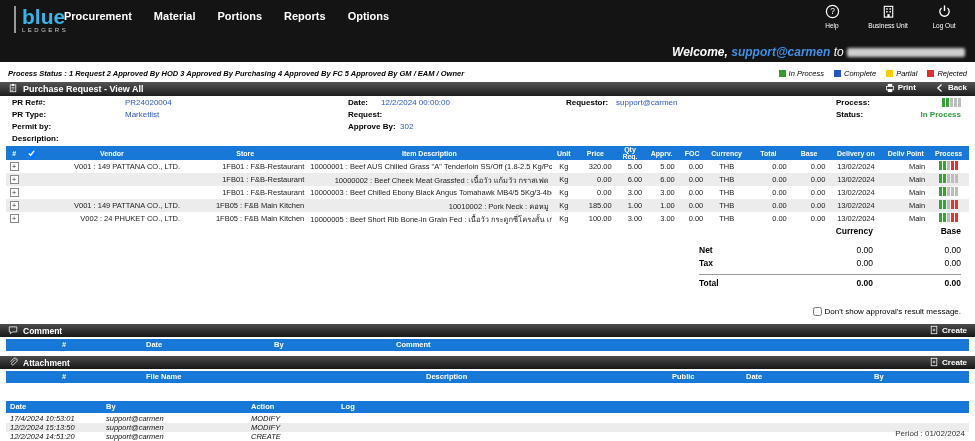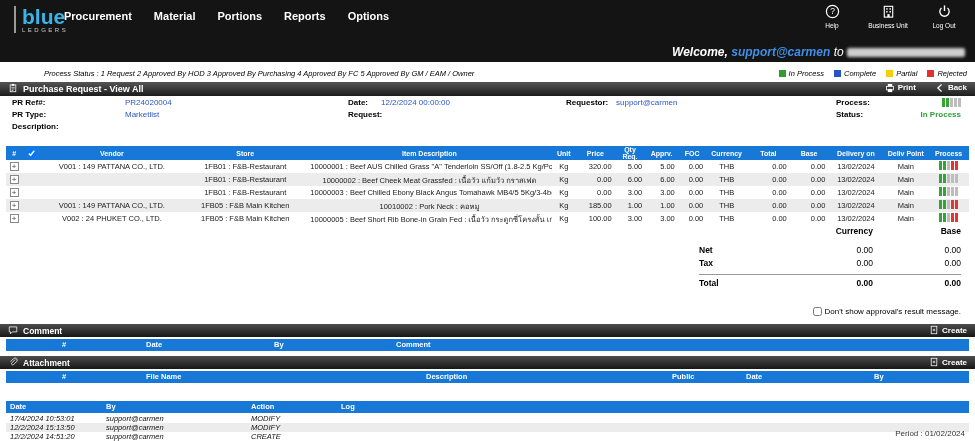--- a/index.html
+++ b/index.html
@@ -15,21 +15,21 @@
   .menu .mi { color: #fff; font-weight: bold; font-size: 11px; cursor: pointer; }
   .top-actions { position: absolute; right: 8px; top: 4px; display: flex; gap: 10px; }
   .ta { display: flex; flex-direction: column; align-items: center; color: #fff; font-size: 6.5px; gap: 2px; width: 46px; text-align: center; cursor: pointer; }
   .ta svg { width: 15px; height: 15px; }
   .welcome { position: absolute; right: 10px; top: 45px; font-style: italic; font-size: 12px; color: #fff; }
   .welcome .u { color: #3f8fe8; font-weight: bold; }
   .redact { display: inline-block; width: 118px; height: 9px; background: #cfcfcf; filter: blur(1.5px); vertical-align: middle; border-radius: 2px; }
 
   
   .proc-status { position: absolute; top: 67px; left: 0; right: 0; height: 13px; padding: 0 8px; display: flex; justify-content: space-between; align-items: center; font-size: 7.5px; font-style: italic; color: #000; }
-  .ps-left { font-weight: normal; margin-left: 36px; }
+  .ps-left { font-weight: bold; }
   .legend { display: flex; gap: 10px; align-items: center; }
   .lg-item { display: flex; align-items: center; gap: 3px; }
   .sq { width: 7px; height: 7px; display: inline-block; }
   .sq.inp { background: #2f9e2f; } .sq.comp { background: #2553c8; } .sq.part { background: #f5d000; } .sq.rej { background: #e03030; }
 
   
   .toolbar { position: absolute; top: 82px; left: 0; right: 0; height: 14px; background: linear-gradient(#555, #1c1c1c); color: #fff; display: flex; align-items: center; padding: 0 8px; font-size: 9px; font-weight: bold; gap: 5px; }
   .toolbar .spacer { flex: 1; }
   .tb-btn { display: flex; gap: 3px; font-size: 8px; margin-left: 14px; cursor: pointer; }
   .toolbar svg, .secbar svg { width: 10px; height: 10px; }
@@ -44,21 +44,21 @@
 
   .bars { display: inline-flex; gap: 1px; align-items: flex-end; }
   .bar { width: 3px; height: 9px; display: inline-block; }
 
   
   .items { position: absolute; top: 146px; left: 6px; right: 6px; }
   table { width: 100%; border-collapse: collapse; table-layout: fixed; }
   thead th { background: #1878d8; color: #fff; font-size: 7px; font-weight: bold; height: 14px; padding: 0 2px; text-align: center; overflow: hidden; }
   tbody td { font-size: 7.5px; height: 13px; padding: 0 3px; white-space: nowrap; overflow: hidden; color: #1a1a1a; }
   tbody tr:nth-child(even) { background: #ececec; }
-  .num { text-align: right; } .ctr { text-align: center; } .leftal { text-align: center; }
+  .num { text-align: right; } .ctr { text-align: center; } .leftal { text-align: right; }
   .exp { display: inline-block; width: 9px; height: 9px; border: 1px solid #888; font-size: 8px; line-height: 7px; text-align: center; color: #444; background: #fff; cursor: pointer; }
   input[type="checkbox"] { width: 9px; height: 9px; vertical-align: middle; }
 
   
   .summary { position: absolute; top: 224px; right: 14px; width: 262px; font-size: 8.5px; color: #000; }
   .srow { display: flex; height: 13px; align-items: center; }
   .s-label { flex: 1; font-weight: bold; }
   .s-cur, .s-base { width: 88px; text-align: right; }
   .s-head { font-weight: bold; margin-bottom: 6px; }
   .s-total { border-top: 1px solid #999; margin-top: 5px; padding-top: 4px; font-weight: bold; }
@@ -204,20 +204,26 @@
           <span class="bar" style="background: rgb(189, 189, 189);"></span>
         </span>
     </div>
     <div class="drow">
       <span class="lbl" style="left:12px">PR Type:</span>
       <span class="val" style="left:125px">Marketlist</span>
       <span class="lbl" style="left:348px">Request:</span>
       <span class="val" style="left:400px"></span>
       <span class="lbl" style="left:836px">Status:</span>
       <span class="val green rt">In Process</span>
+    </div>
+    <div class="drow">
+      <span class="lbl" style="left:12px">Permit by:</span>
+      <span class="val" style="left:125px"></span>
+      <span class="lbl" style="left:348px">Approve By:</span>
+      <span class="val" style="left:400px">302</span>
     </div>
     <div class="drow">
       <span class="lbl" style="left:12px">Description:</span>
       <span class="val" style="left:125px"></span>
     </div>
   </div>
 
   <div class="items">
     <table>
       <colgroup>

